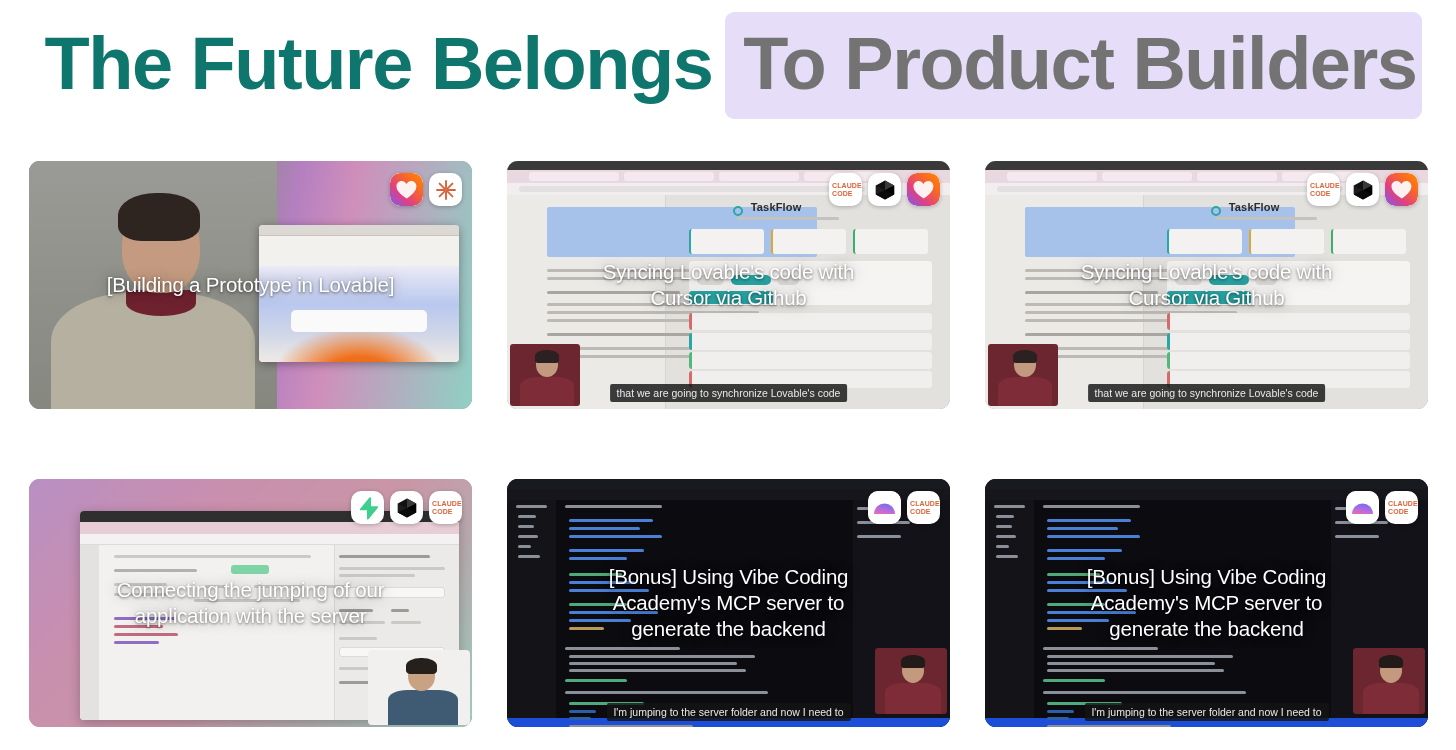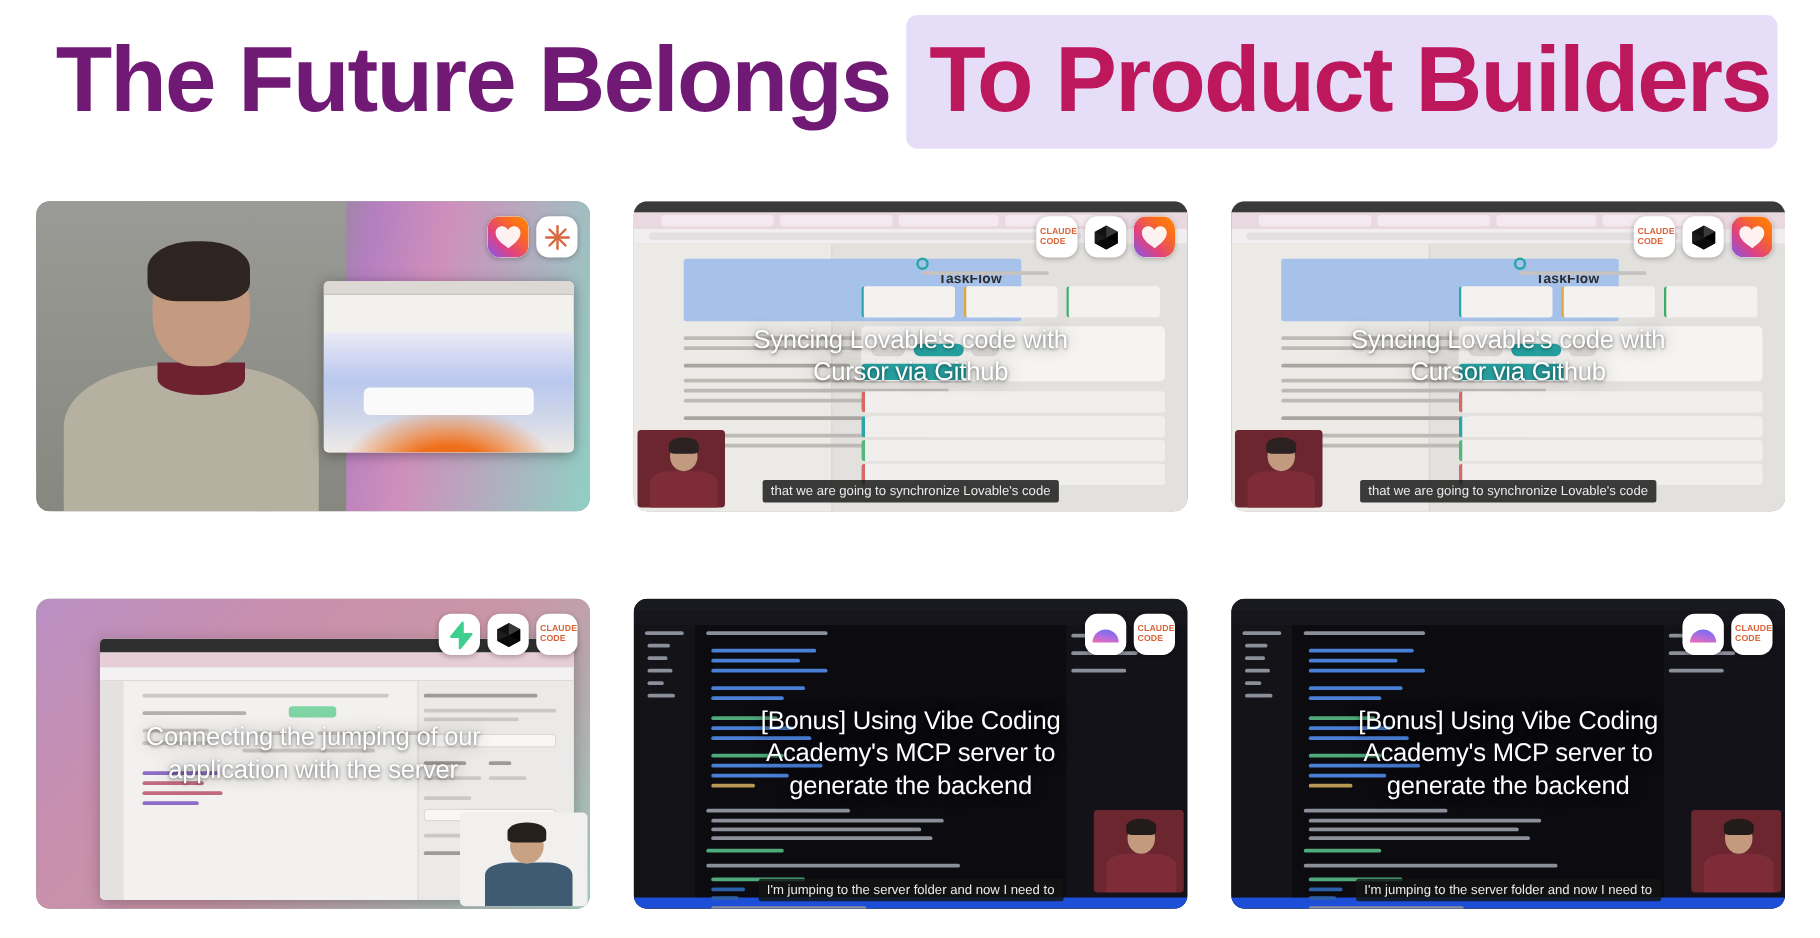--- a/index.html
+++ b/index.html
@@ -26,23 +26,23 @@
     left: 0; top: 14px;
     width: 1456px;
     text-align: center;
     white-space: nowrap;
     font-size: 74px;
     line-height: 100px;
     font-weight: 700;
     letter-spacing: -1.5px;
     color: #0d0d0d;
   }
-  .heading .plain { color: #701a75; margin-left: 11px; }
+  .heading .plain { color: #0f766e; margin-left: 11px; }
   .heading .hl {
-    color: #be185d;
+    color: #737373;
     background: #e6def8;
     border-radius: 9px;
     padding: 10px 6px 14px 18px;
     margin-left: 13px;
   }
 
   
   .grid {
     position: absolute;
     left: 29px;
@@ -104,21 +104,21 @@
   .t2 .tab { position:absolute;top:11px;height:9px;background:#f4e9ee;border-radius:3px; }
   .t2 .urlbar { position:absolute;left:0;top:22px;right:0;height:12px;background:#f2eef0; }
   .t2 .pill { position:absolute;left:12px;top:25px;width:78%;height:6px;background:#e4dfe1;border-radius:3px; }
   .t2 .page { position:absolute;left:0;top:34px;right:0;bottom:0;background:#e3e1de; }
   .t2 .leftcol { position:absolute;left:0;top:34px;width:36%;bottom:0;background:#eceae7;
                  border-right:1px solid #d7d4d1; }
   .t2 .selblock { position:absolute;left:9%;top:46px;width:61%;height:50px;background:#a7c2ea;border-radius:2px; }
   .t2 .lnrow { position:absolute;left:9%;height:3px;background:#bdbab6;border-radius:2px; }
   .t2 .logoDot { position:absolute;left:51%;top:45px;width:10px;height:10px;border-radius:50%;
                  border:2px solid #2aa6a6; }
-  .t2 .brand { position:absolute;left:55%;top:56px;font-size:11px;font-weight:700;color:#2b2b2b;
+  .t2 .brand { position:absolute;left:55%;top:40px;font-size:11px;font-weight:700;color:#2b2b2b;
                letter-spacing:.2px; }
   .t2 .brandsub{ position:absolute;left:52%;top:56px;width:23%;height:3px;background:#c5c2bf;border-radius:2px; }
   .t2 .stat { position:absolute;top:68px;height:25px;background:#f3f2f0;border-radius:3px;
               border-left:2px solid #2aa6a6; }
   .t2 .stat.y { border-left-color:#d8a93a; }
   .t2 .stat.g { border-left-color:#3cae6a; }
   .t2 .inputbox{ position:absolute;left:41%;top:100px;width:55%;height:44px;background:#f5f4f2;border-radius:4px; }
   .t2 .chip { position:absolute;top:114px;height:10px;background:#dedbd8;border-radius:5px; }
   .t2 .chip.act { background:#2aa6a6; }
   .t2 .btn { position:absolute;left:41%;top:130px;width:19%;height:13px;background:#2aa6a6;border-radius:3px; }
@@ -286,20 +286,21 @@
               <line x1="14" y1="13" x2="22" y2="13"></line>
               <line x1="6.6" y1="6.6" x2="11.6" y2="11.6"></line>
               <line x1="14.4" y1="14.4" x2="19.4" y2="19.4"></line>
               <line x1="19.4" y1="6.6" x2="14.4" y2="11.6"></line>
               <line x1="11.6" y1="14.4" x2="6.6" y2="19.4"></line>
             </g>
           </svg>
         </div>
       </div>
       <div class="overlay-title">
+        <div>[Building a Prototype in Lovable]</div>
       </div>
     </div>
 
     <div class="card">
       <div class="thumb t2">
         <div class="macbar"></div>
         <div class="tabbar"></div>
         <div class="tab" style="left:22px;width:90px;"></div>
         <div class="tab" style="left:117px;width:90px;"></div>
         <div class="tab" style="left:212px;width:80px;"></div>

